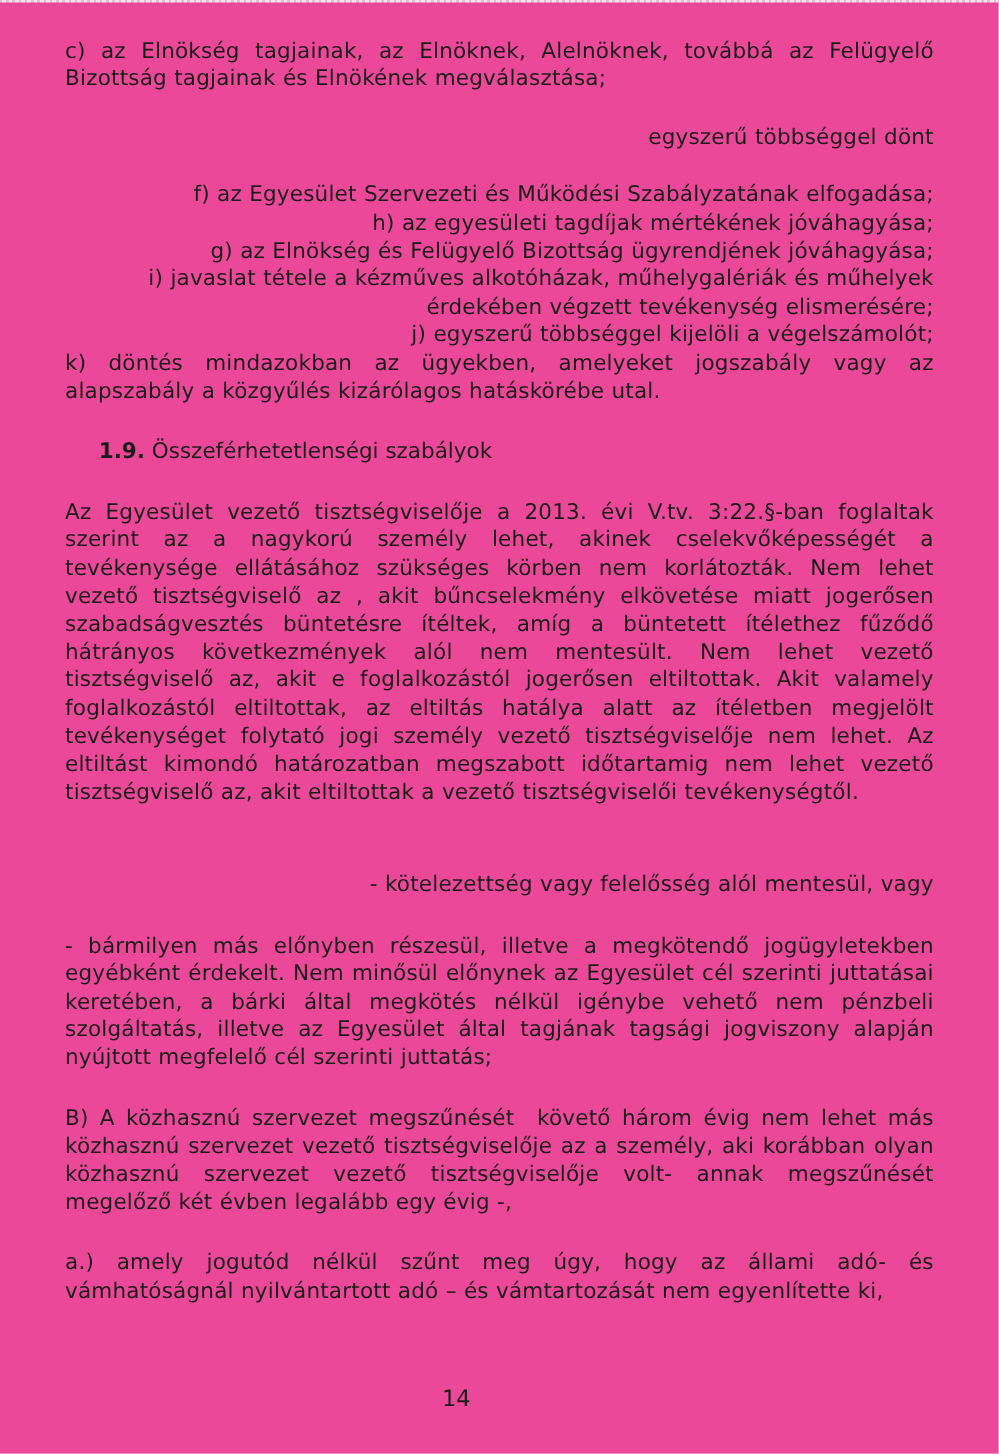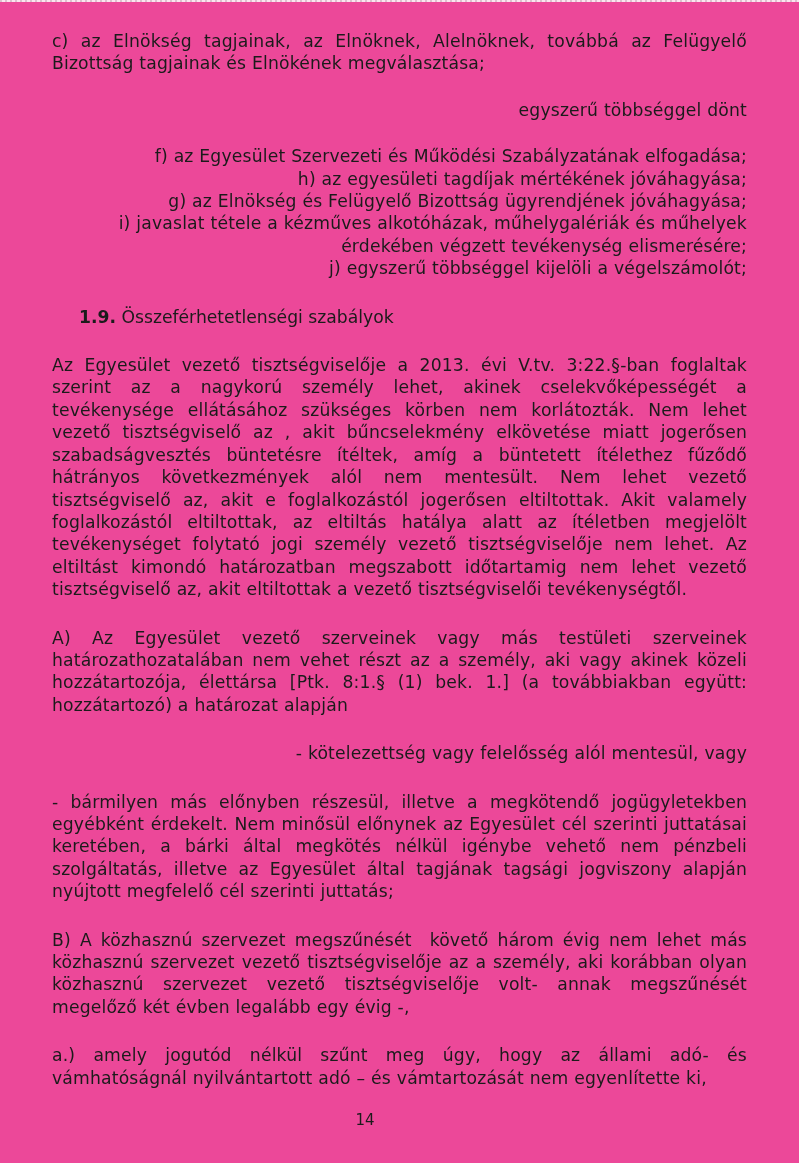--- a/index.html
+++ b/index.html
@@ -66,21 +66,21 @@
   .heading .num {
     font-weight: 700;
     margin-left: 27px;
   }
   .page-number {
     position: absolute;
     left: 0;
     top: 1110px;
     width: 730px;
     text-align: center;
-    font-size: 15px;
+    font-size: 18px;
     line-height: 20px;
     color: #1b1b1b;
   }
   .nowrap-keep { white-space: pre-wrap; }
 </style>
 </head>
 <body>
 
 <div class="page">
 
@@ -94,35 +94,35 @@
 
     <p class="para">egyszerű többséggel dönt</p>
 
     <div class="gap-md"></div>
 
     <p class="para">f) az Egyesület Szervezeti és Működési Szabályzatának elfogadása;</p>
     <p class="para">h) az egyesületi tagdíjak mértékének jóváhagyása;</p>
     <p class="para">g) az Elnökség és Felügyelő Bizottság ügyrendjének jóváhagyása;</p>
     <p class="para">i) javaslat tétele a kézműves alkotóházak, műhelygalériák és műhelyek érdekében végzett tevékenység elismerésére;</p>
     <p class="para">j) egyszerű többséggel kijelöli a végelszámolót;</p>
+    <p class="para justify">k) döntés mindazokban az ügyekben, amelyeket jogszabály vagy az alapszabály a közgyűlés kizárólagos hatáskörébe utal.</p>
 
     <div class="gap-lg"></div>
 
     <p class="heading">
       <span class="num">1.9.</span>
       <span>Összeférhetetlenségi szabályok</span>
     </p>
 
     <div class="gap-lg"></div>
 
     <p class="para justify">Az Egyesület vezető tisztségviselője a 2013. évi V.tv. 3:22.§-ban foglaltak szerint az a nagykorú személy lehet, akinek cselekvőképességét a tevékenysége ellátásához szükséges körben nem korlátozták. Nem lehet vezető tisztségviselő az , akit bűncselekmény elkövetése miatt jogerősen szabadságvesztés büntetésre ítéltek, amíg a büntetett ítélethez fűződő hátrányos következmények alól nem mentesült. Nem lehet vezető tisztségviselő az, akit e foglalkozástól jogerősen eltiltottak. Akit valamely foglalkozástól eltiltottak, az eltiltás hatálya alatt az ítéletben megjelölt tevékenységet folytató jogi személy vezető tisztségviselője nem lehet. Az eltiltást kimondó határozatban megszabott időtartamig nem lehet vezető tisztségviselő az, akit eltiltottak a vezető tisztségviselői tevékenységtől.</p>
 
     <div class="gap-lg"></div>
 
-    <p class="para justify">A) Az Egyesület vezető szerveinek vagy más testületi szerveinek határozathozatalában nem vehet részt az a személy, aki vagy akinek közeli hozzátartozója, élettársa [Ptk. 8:1.§ (1) bek. 1.] (a továbbiakban együtt: hozzátartozó) a határozat alapján</p>
 
     <div class="gap-lg"></div>
 
     <p class="para">- kötelezettség vagy felelősség alól mentesül, vagy</p>
 
     <div class="gap-lg"></div>
 
     <p class="para justify">- bármilyen más előnyben részesül, illetve a megkötendő jogügyletekben egyébként érdekelt. Nem minősül előnynek az Egyesület cél szerinti juttatásai keretében, a bárki által megkötés nélkül igénybe vehető nem pénzbeli szolgáltatás, illetve az Egyesület által tagjának tagsági jogviszony alapján nyújtott megfelelő cél szerinti juttatás;</p>
 
     <div class="gap-lg"></div>

